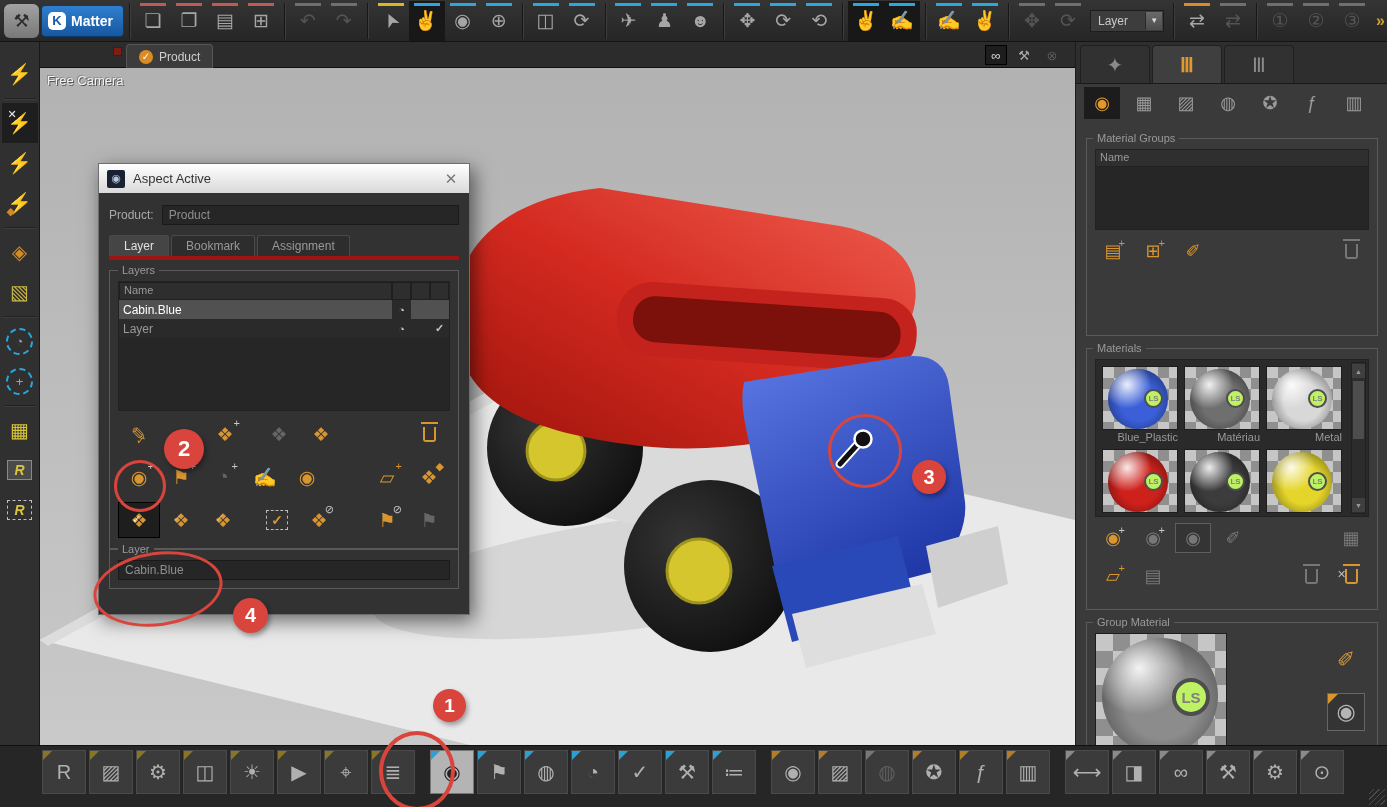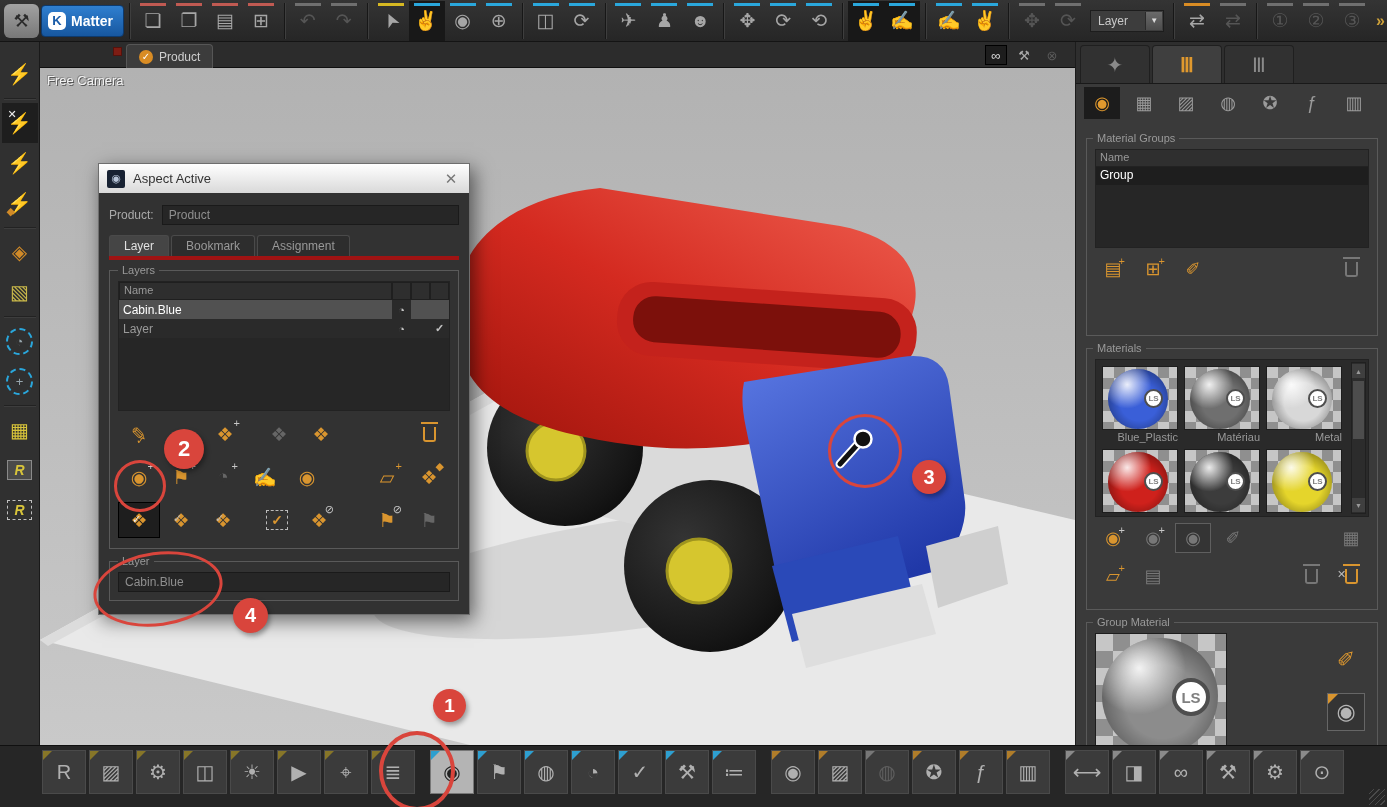--- a/index.html
+++ b/index.html
@@ -70,21 +70,21 @@
   .prod-row{display:flex;align-items:center;gap:8px;margin:4px 0 10px 0;}
   .lbl{color:#aaa;font-size:12px;}
   .field{background:#262626;border:1px solid #1a1a1a;color:#8f8f8f;font-size:12px;height:20px;padding:0 6px;}
   .prod-row .field{flex:1;}
   input.field{outline:none;width:100%;}
   .dlg-tabs{display:flex;gap:2px;}
   .dtab{height:21px;padding:0 14px;font-size:12px;display:flex;align-items:center;background:#2d2d2d;color:#999;
        border:1px solid #4a4a4a;border-bottom:none;border-radius:3px 3px 0 0;}
   .dtab.on{background:#454545;color:#e0e0e0;}
   .redline{height:4px;background:#a01313;margin-bottom:10px;}
-  .gbox{border:1px solid #5a5a5a;position:relative;padding:10px 8px 8px 8px;margin-bottom:12px;}
+  .gbox{border:1px solid #5a5a5a;position:relative;padding:10px 8px 8px 8px;margin-bottom:0;}
   .gbox .gtitle{position:absolute;top:-7px;left:8px;background:#323232;color:#9a9a9a;font-size:11px;padding:0 4px;}
   .ltable{border:1px solid #222;}
   .lt-head{display:flex;height:18px;background:#2e2e2e;color:#999;font-size:11px;}
   .lt-head .c-name{flex:1;border:1px solid #1f1f1f;padding:1px 4px;}
   .lt-head .c-s{width:19px;border:1px solid #1f1f1f;}
   .lt-row{display:flex;height:19px;font-size:12px;align-items:center;}
   .lt-row .c-name{flex:1;padding:0 4px;}
   .lt-row .c-s{width:19px;height:19px;display:flex;align-items:center;justify-content:center;font-size:11px;color:#c2c2c2;}
   .row-sel{background:#515151;color:#fff;}
   .row-n{background:#2a2a2a;color:#999;}
@@ -129,21 +129,21 @@
        padding-right:22px;height:158px;overflow:hidden;}
   .mat-cell{width:76px;}
   .mat-thumb{width:76px;height:64px;position:relative;border:1px solid #1d1d1d;overflow:hidden;
      background-image:linear-gradient(45deg,#8f8f8f 25%,transparent 25%,transparent 75%,#8f8f8f 75%),
                       linear-gradient(45deg,#8f8f8f 25%,#c6c6c6 25%,#c6c6c6 75%,#8f8f8f 75%);
      background-size:22px 22px;background-position:0 0,11px 11px;}
   .sphere{position:absolute;left:5px;top:2px;width:60px;height:60px;border-radius:50%;}
   .sheen{position:absolute;inset:0;border-radius:50%;
      background:radial-gradient(circle at 32% 26%,rgba(255,255,255,.9),rgba(255,255,255,0) 40%),
                 radial-gradient(circle at 52% 55%,rgba(0,0,0,0) 42%,rgba(0,0,0,.55) 95%);}
-  .lsb{position:absolute;right:5px;top:20px;width:19px;height:19px;border-radius:50%;background:#ffffff;
+  .lsb{position:absolute;right:5px;top:20px;width:19px;height:19px;border-radius:50%;background:#bef264;
      border:2px solid #4e4e4e;color:#808080;font-size:8px;font-weight:bold;display:flex;align-items:center;justify-content:center;}
   .mat-label{color:#999;font-size:11px;text-align:right;margin-top:1px;white-space:nowrap;overflow:hidden;}
   .vscroll{position:absolute;right:2px;top:2px;bottom:2px;width:15px;background:#2c2c2c;border:1px solid #202020;
      display:flex;flex-direction:column;align-items:center;font-size:7px;color:#999;}
   .vs-btn{width:13px;height:14px;background:#3f3f3f;display:flex;align-items:center;justify-content:center;margin:1px 0;}
   .vs-thumb{width:11px;height:58px;background:#4d4d4d;margin-top:2px;}
   .vs-fill{flex:1;}
   .am-wrap{display:flex;gap:10px;}
   .am-thumb{width:132px;height:132px;position:relative;border:1px solid #1d1d1d;overflow:hidden;
      background-image:linear-gradient(45deg,#8f8f8f 25%,transparent 25%,transparent 75%,#8f8f8f 75%),
@@ -570,21 +570,20 @@
         </div>
       <div class="rpi">
           <span>▥</span>
         </div>
     </div>
 
     <div class="rp-gbox" style="top:96px;height:198px;">
       <span class="gtitle">Material Groups</span>
       <div class="mg-list">
         <div class="mg-head"><span>Name</span></div>
-        <div class="mg-row"><span>Group</span></div>
         <div class="mg-fill"></div>
       </div>
       <div class="btnrow">
         <div class="rpb">
           <span>▤</span>
           <span class="sup or">+</span>
         </div>
         <div class="rpb">
           <span>⊞</span>
           <span class="sup or">+</span>

